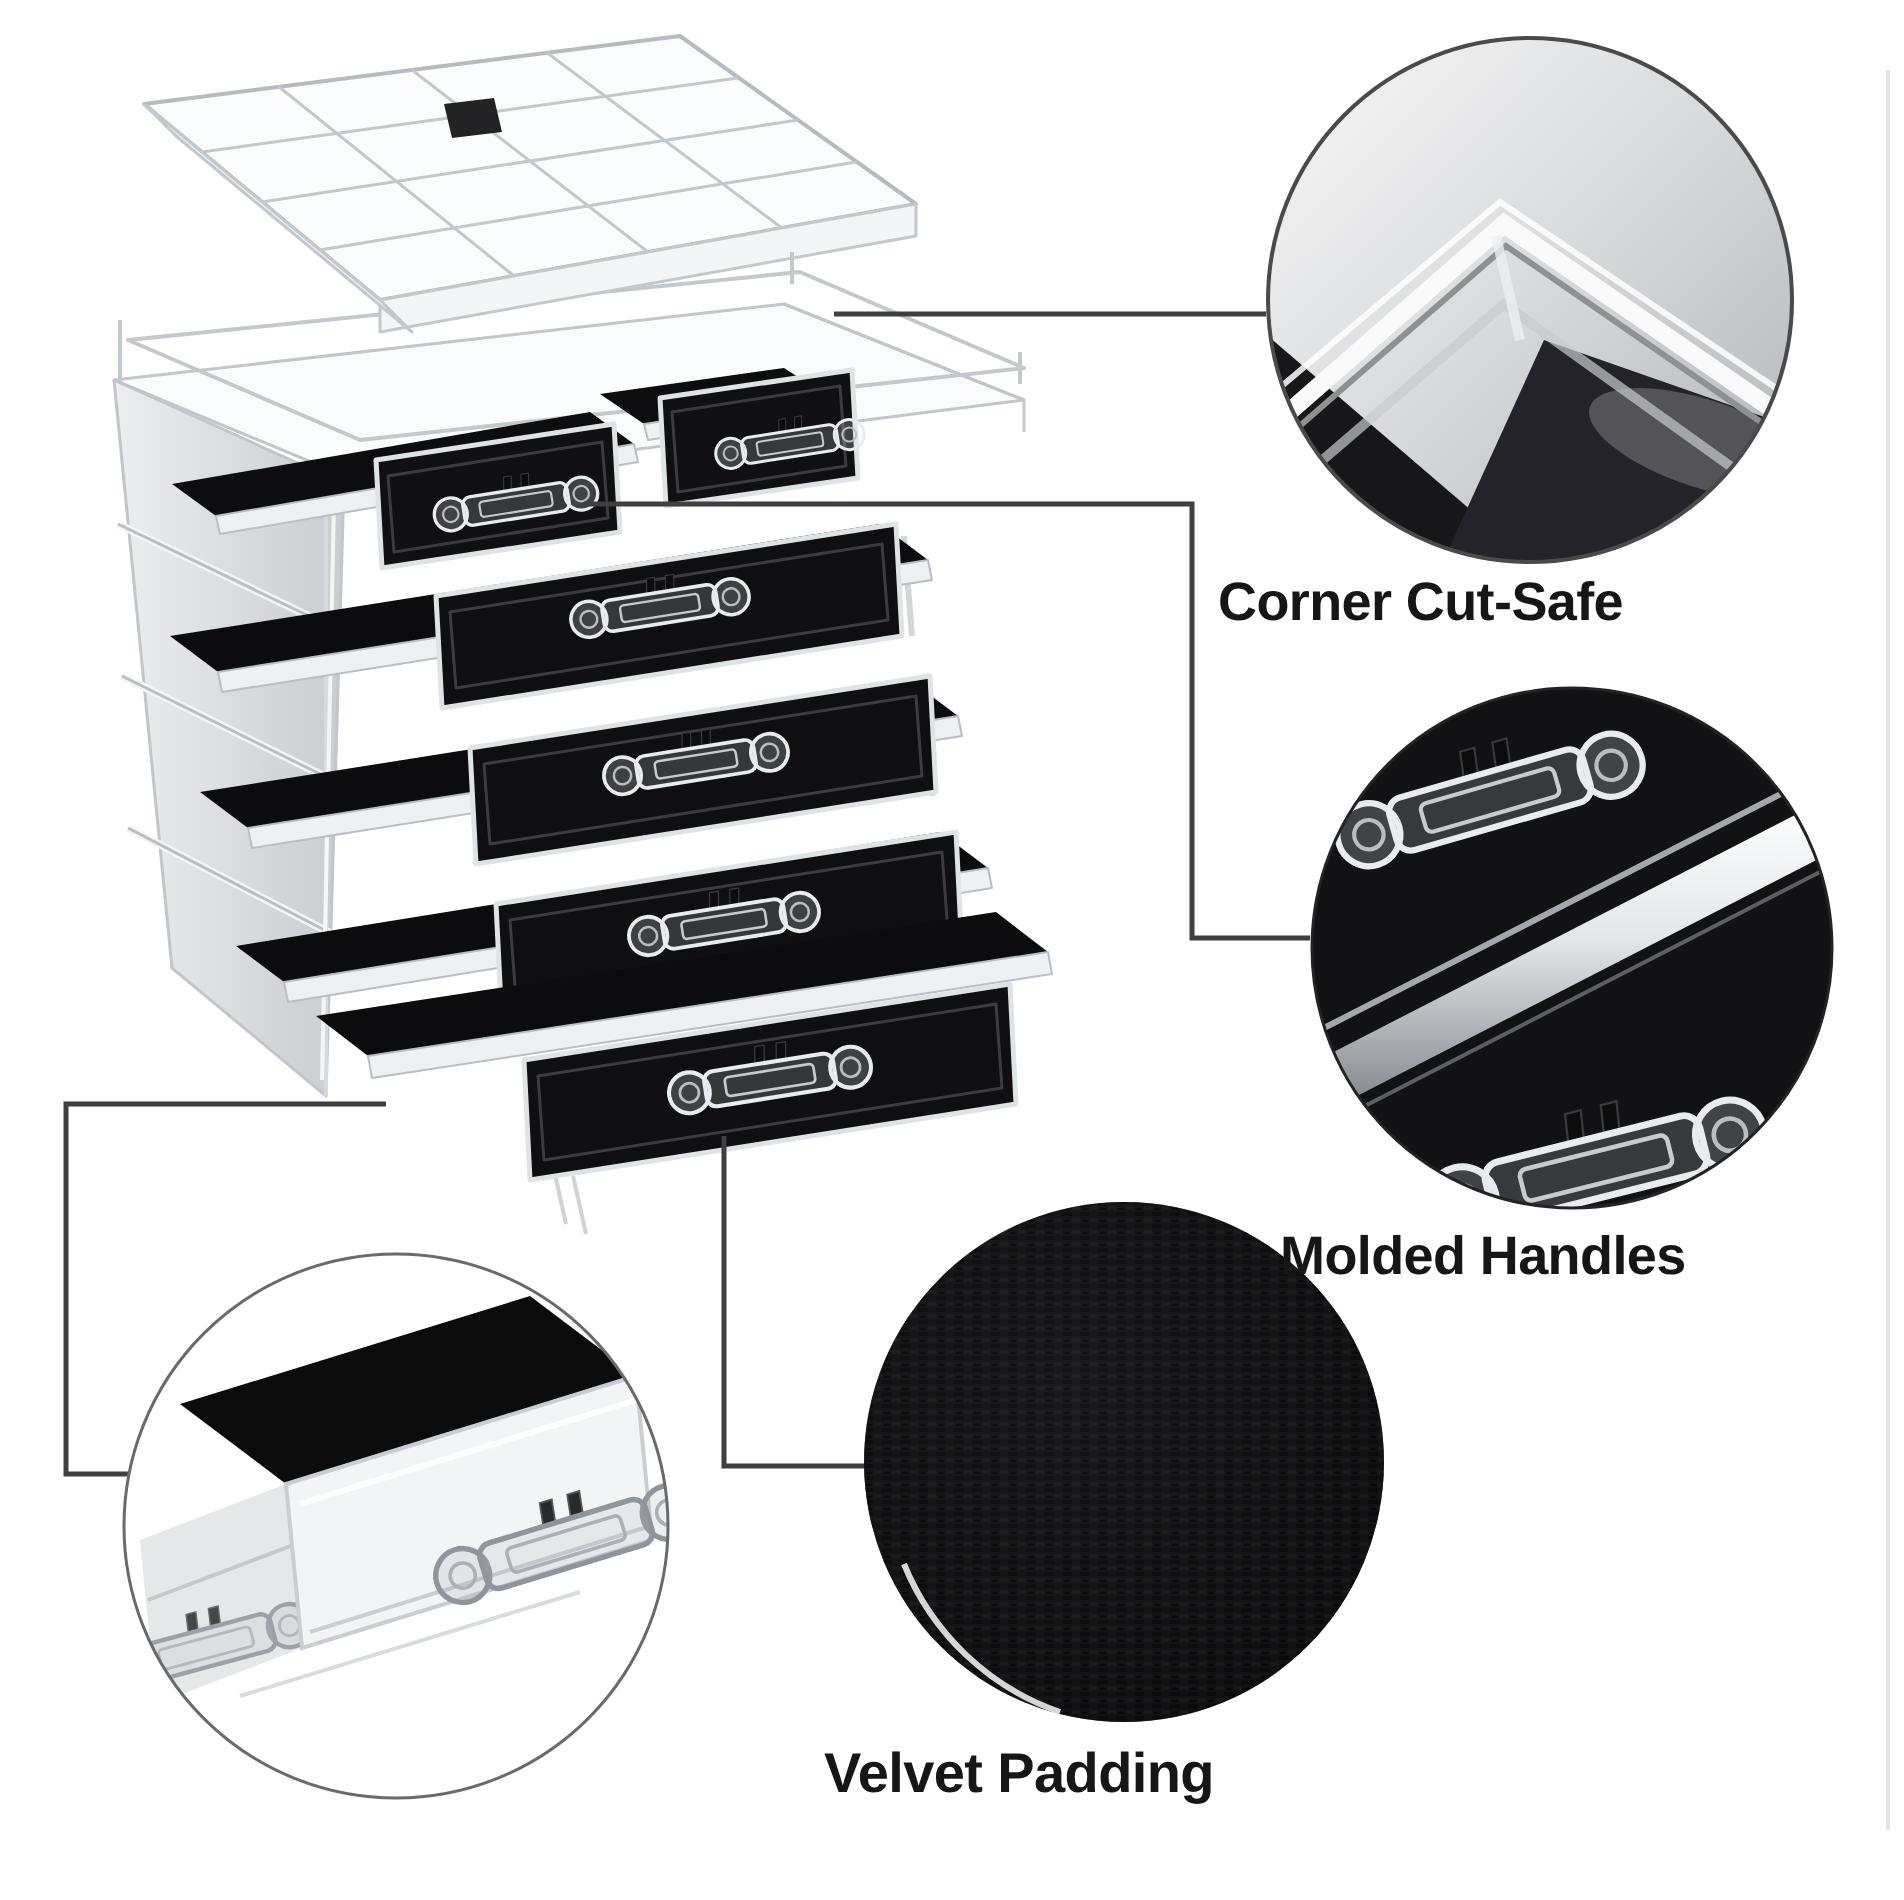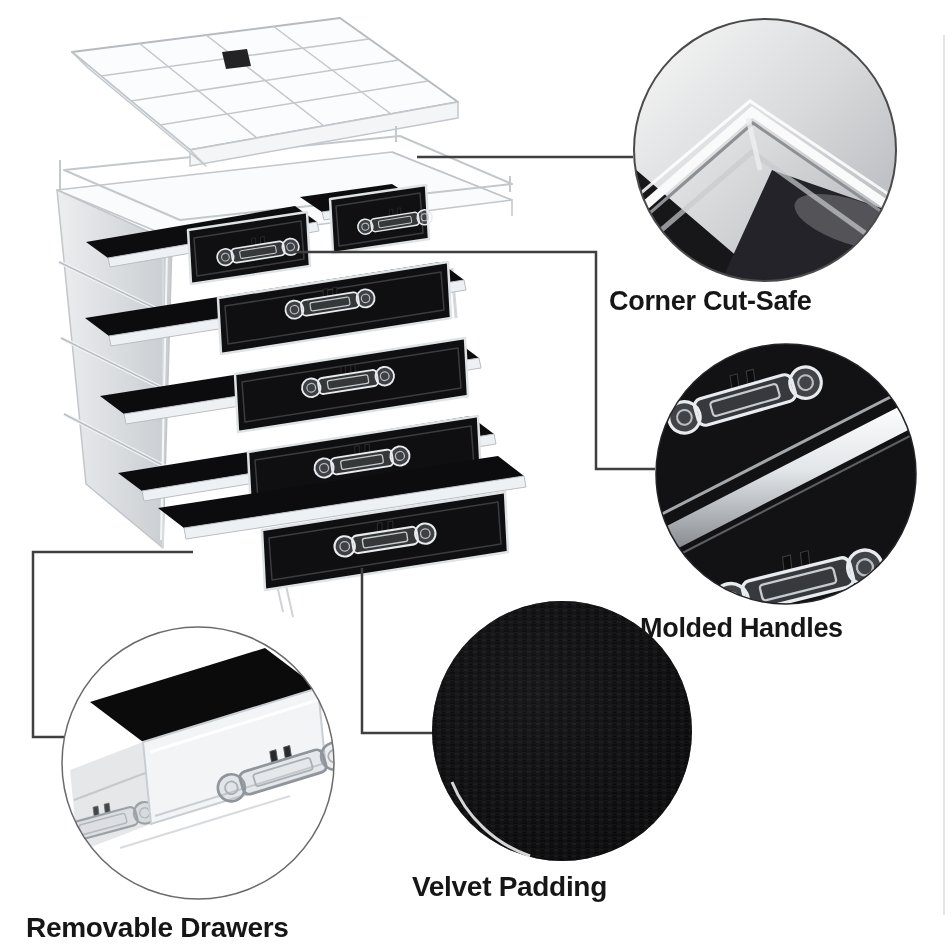--- a/index.html
+++ b/index.html
@@ -208,14 +208,13 @@
     <circle cx="198" cy="763" r="136" fill="none" stroke="#6a6a6a" stroke-width="1.5"></circle>
   </g>
 </svg>
 
   <div class="label" style="left:609px;top:287px;">Corner Cut-Safe</div>
 
   <div class="label" style="left:640px;top:614px;">Molded Handles</div>
 
   <div class="label big" style="left:412px;top:872px;">Velvet Padding</div>
 
-  <div class="label big" style="left:26px;top:913px;">Removable Drawers</div>
 </div>
 
 </body></html>

